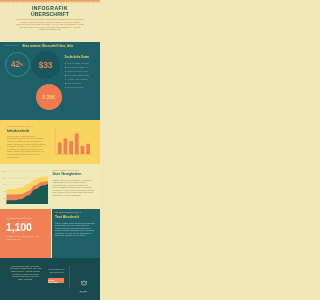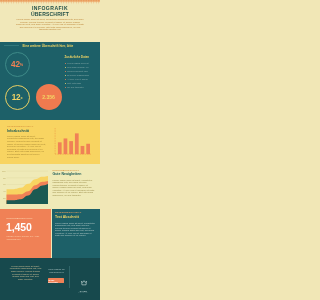--- a/index.html
+++ b/index.html
@@ -162,25 +162,22 @@
   <div class="sec" id="stats">
     <div id="st-bar"></div>
     <div id="st-title">Eine weitere Überschrift hier, bitte</div>
 
     <div class="donut" id="d42">
       <div class="dv">
           <span>42</span>
           <span class="dsmall">%</span>
         </div>
     </div>
-    <div class="donut" id="d12">
-      <div class="dv">
-          <span>12</span>
-          <span class="dsmall">x</span>
-        </div>
+    <div class="donut" id="c33">
+      <div class="dv">$33</div>
     </div>
     <div class="donut" id="c2356">
       <div class="dv">2.356</div>
     </div>
 
     <div id="legend">
       <div id="lg-title">Zusätzliche Daten</div>
       <div id="legend-rows">
           <div class="lg-row">
             <span class="lg-dot" style="background: rgb(240, 129, 86);"></span>
@@ -250,21 +247,21 @@
       </svg>
     <div id="ar-eyebrow">UNTERÜBERSCHRIFT</div>
     <div id="ar-title">Gute Neuigkeiten</div>
     <div id="ar-body">Lorem ipsum dolor sit amet, consetetur sadipscing elitr, sed diam nonumy eirmod tempor invidunt ut labore et dolore magna aliquyam erat, sed diam voluptua. At vero eos et accusam et justo duo dolores et ea rebum. Stet clita kasd gubergren, no sea takimata.</div>
   </div>
 
   <div class="sec" id="big">
     <div id="big-l"></div>
     <div id="big-r"></div>
     <div id="bg-eyebrow">UNTERÜBERSCHRIFT</div>
-    <div id="bg-num">1,450</div>
+    <div id="bg-num">1,100</div>
     <div id="bg-cap">LOREM IPSUM DOLOR SIT AMET CONSETETUR</div>
     <div id="bgr-eyebrow">UNTERÜBERSCHRIFT</div>
     <div id="bgr-title">Text Abschnitt</div>
     <div id="bgr-body">Lorem ipsum dolor sit amet, consetetur sadipscing elitr, sed diam nonumy eirmod tempor invidunt ut labore et dolore magna aliquyam erat, sed diam voluptua. At vero eos et accusam et justo duo dolores et ea rebum.</div>
   </div>
 
   <div class="sec" id="foot">
     <div id="ft-body">Lorem ipsum dolor sit amet, consetetur sadipscing elitr, sed diam nonumy eirmod tempor invidunt ut labore et dolore magna aliquyam erat, sed diam voluptua.</div>
     <div id="ft-cta-eb">
       <span>Mehr erfahren auf</span><br><span>www.beispiel.de</span>

